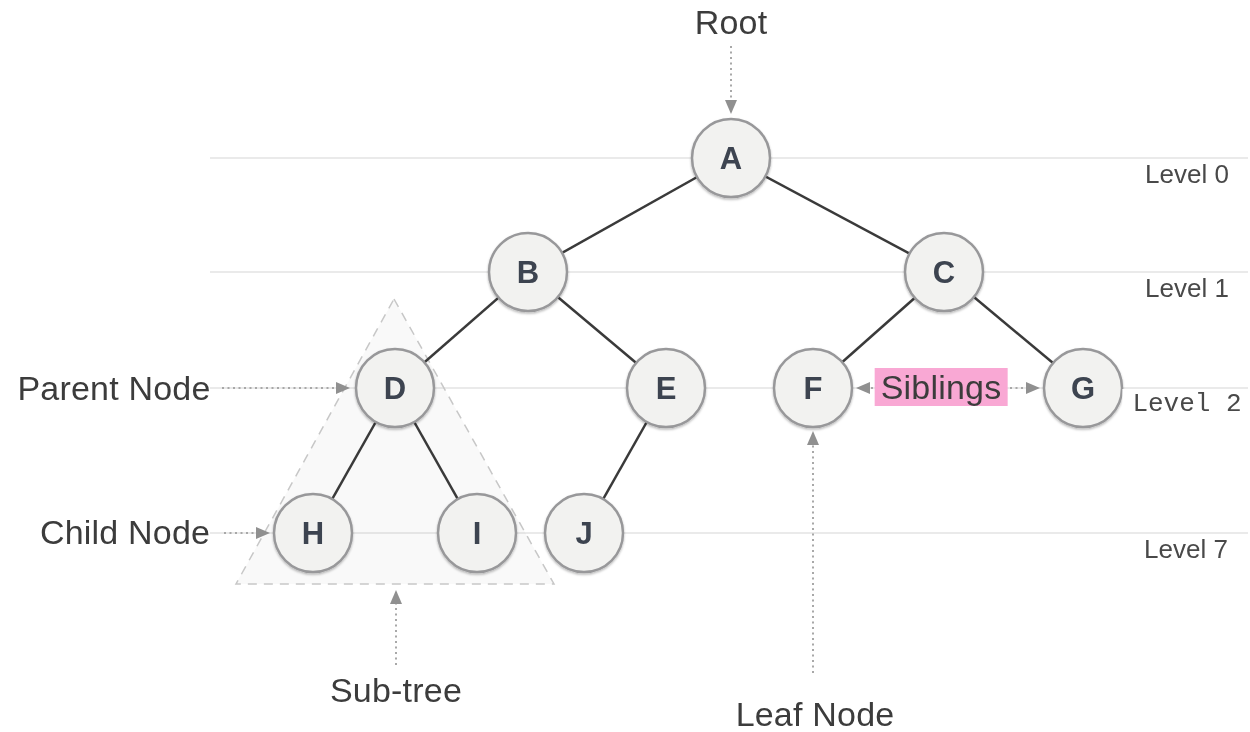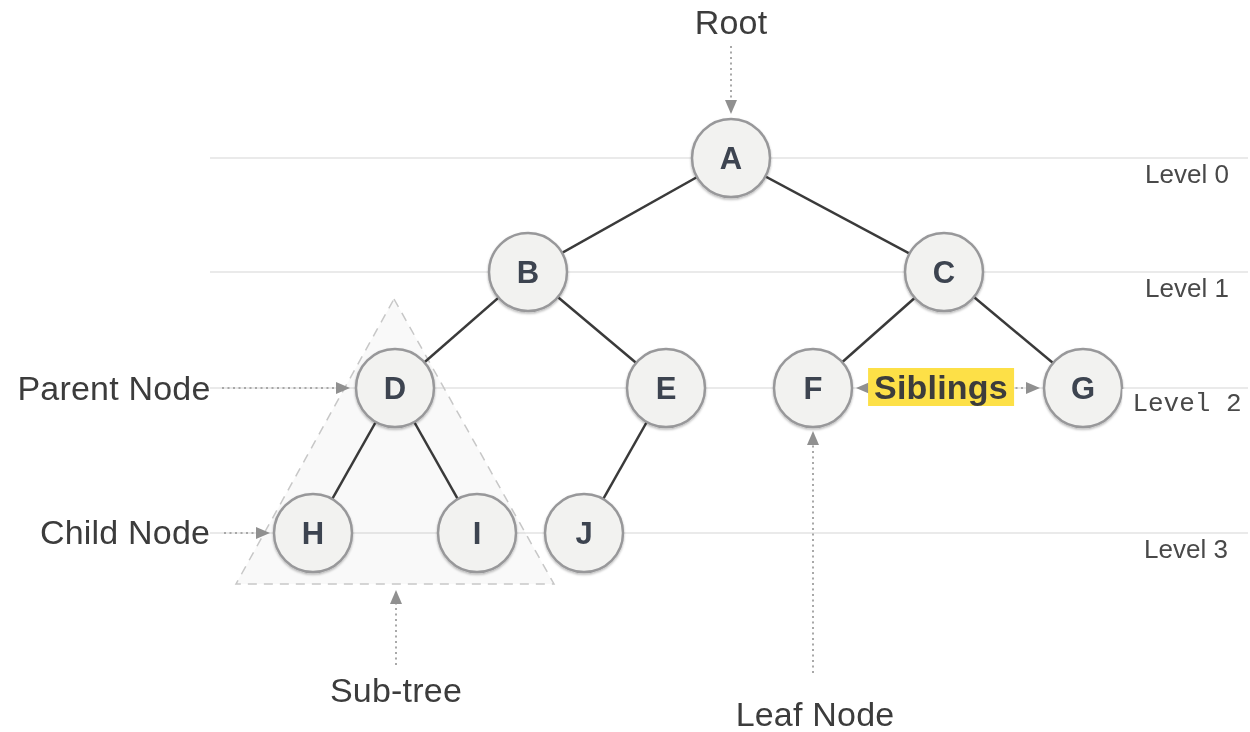--- a/index.html
+++ b/index.html
@@ -20,23 +20,22 @@
   .lbl {
     position: absolute;
     transform: translate(-50%, -50%);
     font-size: 34px;
     color: #3c3c3c;
     white-space: nowrap;
     letter-spacing: 0.2px;
     line-height: 1;
   }
   .lbl-bg {
-    background: #fde047;
+    background: #f9a8d4;
     padding: 2px 6px;
-    font-weight: bold;
   }
   .level-lbl {
     position: absolute;
     transform: translate(-50%, -50%);
     font-size: 26px;
     color: #494949;
     white-space: nowrap;
     background: #ffffff;
     padding: 2px 10px;
     line-height: 1;
@@ -138,15 +137,15 @@
 
   <span class="lbl" id="lbl-subtree">Sub-tree</span>
 
   <span class="lbl lbl-bg" id="lbl-siblings">Siblings</span>
 
   <span class="lbl" id="lbl-leaf">Leaf Node</span>
 
   <span class="level-lbl" id="lvl-0">Level 0</span>
   <span class="level-lbl" id="lvl-1">Level 1</span>
   <span class="level-lbl" id="lvl-2">Level 2</span>
-  <span class="level-lbl" id="lvl-3">Level 3</span>
+  <span class="level-lbl" id="lvl-3">Level 7</span>
 
 </div>
 
 </body></html>

